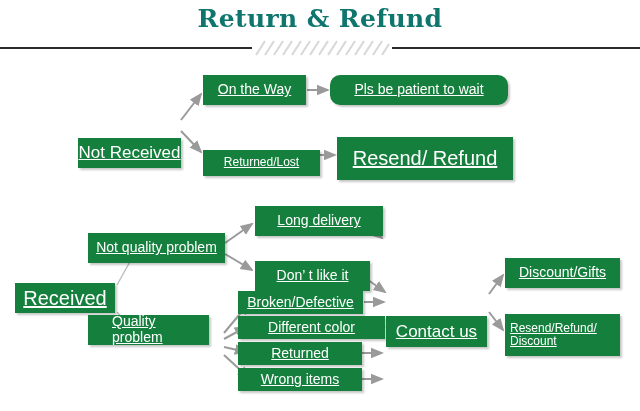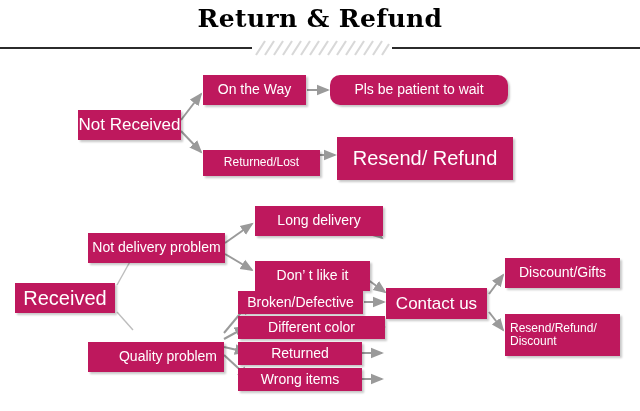--- a/index.html
+++ b/index.html
@@ -19,21 +19,21 @@
   
   #title {
     position: absolute;
     left: 0;
     top: 4px;
     width: 640px;
     text-align: center;
     font-family: "DejaVu Serif", serif;
     font-size: 25px;
     font-weight: 700;
-    color: #000000;
+    color: #0f766e;
     letter-spacing: 0.4px;
   }
 
   
   #divider {
     position: absolute;
     left: 0;
     top: 40px;
     width: 640px;
     height: 16px;
@@ -59,35 +59,36 @@
     position: absolute;
     left: 0;
     top: 0;
     width: 640px;
     height: 411px;
   }
 
   
   .node {
     position: absolute;
-    background: #be185d;
+    background: #15803d;
     color: #ffffff;
     box-sizing: border-box;
     display: flex;
     align-items: center;
     justify-content: center;
     box-shadow: 2px 2px 2px rgba(0,0,0,0.22);
     line-height: 1.12;
     white-space: pre-line;
     font-weight: 400;
+    text-decoration: underline;
   }
   .node.left-text { justify-content: flex-start; padding-left: 5px; }
   .sz-sm  { font-size: 12px; }
   .sz-md  { font-size: 14px; }
-  .sz-lg  { font-size: 17px; }
+  .sz-lg  { font-size: 17px; margin-top: 28px; }
   .sz-xl  { font-size: 20px; }
 </style>
 </head>
 <body>
 
 <div id="page">
 
   <div id="title">Return &amp; Refund</div>
 
   <div id="divider">
@@ -159,23 +160,23 @@
   <div class="node sz-md" style="left:203px; top:75px; width:103px; height:30px;">On the Way</div>
 
   <div class="node sz-md" style="left:330px; top:75px; width:178px; height:30px;border-radius:10px;">Pls be patient to wait</div>
 
   <div class="node sz-sm" style="left:203px; top:142px; width:117px; height:26px;margin-top:8px;">Returned/Lost</div>
 
   <div class="node sz-xl" style="left:337px; top:137px; width:176px; height:43px;">Resend/ Refund</div>
 
   <div class="node sz-xl" style="left:15px; top:283px; width:100px; height:30px;">Received</div>
 
-  <div class="node sz-md" style="left:88px; top:233px; width:137px; height:30px;">Not delivery problem</div>
+  <div class="node sz-md" style="left:88px; top:233px; width:137px; height:30px;">Not quality problem</div>
 
-  <div class="node sz-md" style="left:88px; top:342px; width:136px; height:30px;padding-left:24px;">Quality problem</div>
+  <div class="node sz-md" style="left:88px; top:315px; width:121px; height:30px;padding-left:24px;">Quality problem</div>
 
   <div class="node sz-md" style="left:255px; top:206px; width:128px; height:30px;">Long delivery</div>
 
   <div class="node sz-md" style="left:255px; top:261px; width:115px; height:30px;">Don’  t like it</div>
 
   <div class="node sz-md" style="left:238px; top:291px; width:125px; height:23px;">Broken/Defective</div>
 
   <div class="node sz-md" style="left:238px; top:316px; width:147px; height:23px;">Different color</div>
 
   <div class="node sz-md" style="left:238px; top:342px; width:124px; height:23px;">Returned</div>

